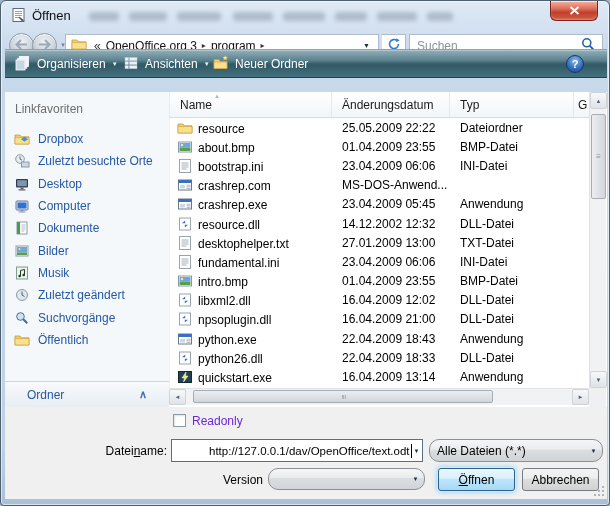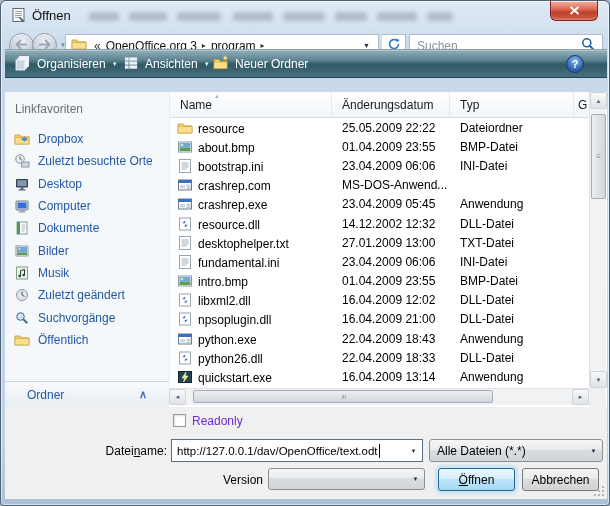--- a/index.html
+++ b/index.html
@@ -80,27 +80,27 @@
        color:#8a9099;font-size:8px;line-height:0;}
   .hs-thumb span{display:inline-block;transform:rotate(90deg);}
   .sc-corner{position:absolute;left:584px;top:296px;width:17px;height:19px;background:#eff0f2;}
   
   .form{position:absolute;left:4px;top:406px;width:602px;height:92px;background:#f0f0f0;}
   .chk{position:absolute;left:168px;top:7px;width:13px;height:13px;background:#fff;border:1px solid #8a9aa8;
        box-shadow:inset 1px 1px 2px rgba(0,0,0,.12);}
   .chk-lbl{position:absolute;left:187px;top:7px;color:#6d28d9;}
   .lbl-fname{position:absolute;left:58px;top:37px;width:104px;text-align:right;color:#000;}
   .fname-combo{position:absolute;left:166px;top:32px;width:252px;height:23px;background:#fff;border:1px solid #5c6f80;
-       display:flex;align-items:center;}
+       display:flex;align-items:center;padding-left:32px;}
   .fname-text{padding-left:5px;font-size:11.5px;white-space:nowrap;}
   .caret{width:1px;height:14px;background:#000;margin-left:1px;}
   .combo-arrow{margin-left:auto;width:17px;height:100%;display:flex;align-items:center;justify-content:center;
        font-size:6px;color:#1c2f4a;}
   .gray-combo{background:linear-gradient(#f5f6f7,#e9ebed 45%,#dbdee1 46%,#d0d4d8);border:1px solid #8b9096;
-       border-radius:3px;display:flex;align-items:center;}
+       border-radius:10px;display:flex;align-items:center;}
   .ftype-combo{position:absolute;left:424px;top:32px;width:174px;height:23px;padding-left:7px;color:#000;}
   .lbl-version{position:absolute;left:158px;top:66px;width:100px;text-align:right;color:#000;}
   .version-combo{position:absolute;left:263px;top:61px;width:157px;height:22px;padding-left:7px;}
   .btn{position:absolute;height:23px;border-radius:3px;display:flex;align-items:center;justify-content:center;color:#000;}
   .btn-open{left:433px;top:61px;width:77px;border:1px solid #2c628b;
        background:linear-gradient(#eaf6fd,#d9f0fc 45%,#bee6fd 46%,#a7d9f4);
        box-shadow:0 0 0 1px #cdeafb,0 0 5px 1px #8ed0f5;}
   .btn-cancel{left:517px;top:61px;width:77px;border:1px solid #757b80;
        background:linear-gradient(#f4f4f4,#ececec 45%,#dedede 46%,#d2d2d2);}
   .grip{position:absolute;left:588px;top:78px;width:12px;height:12px;}

